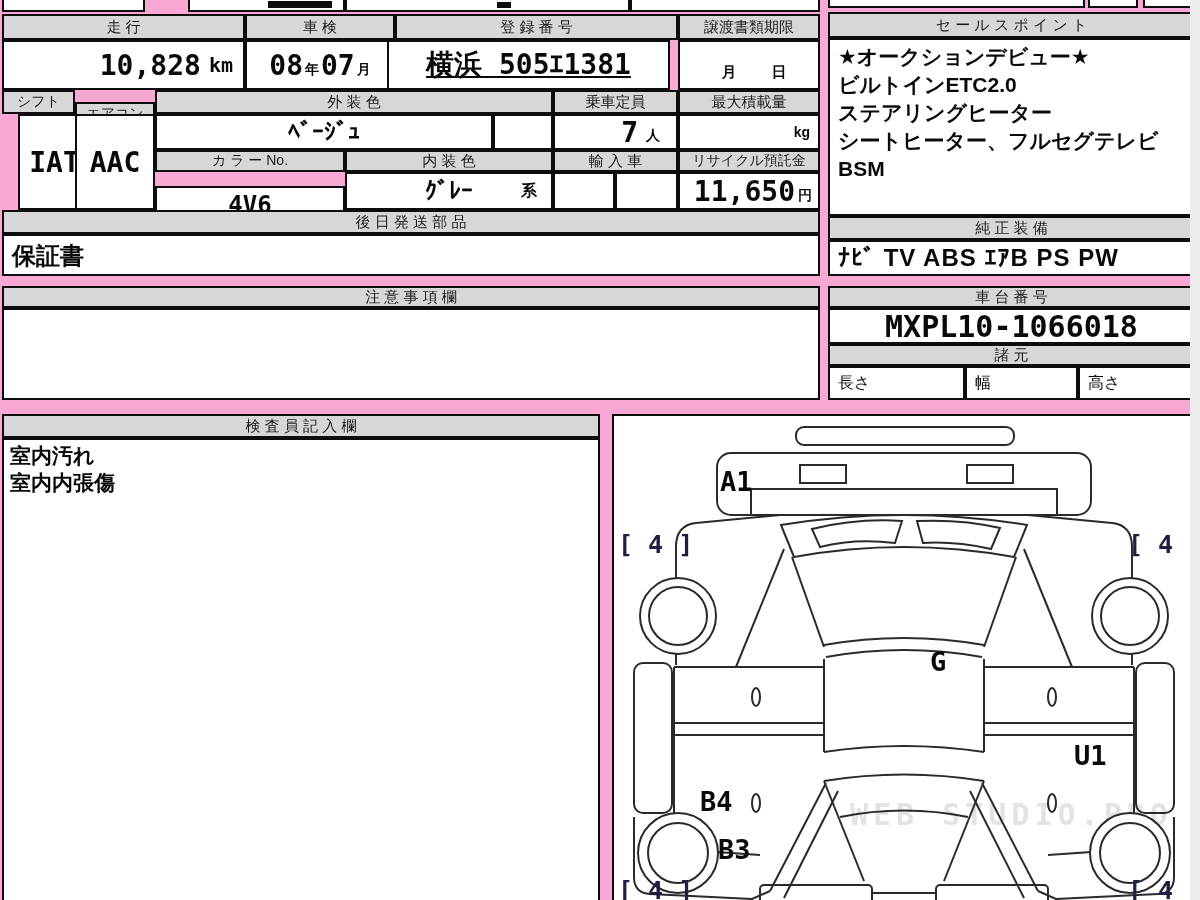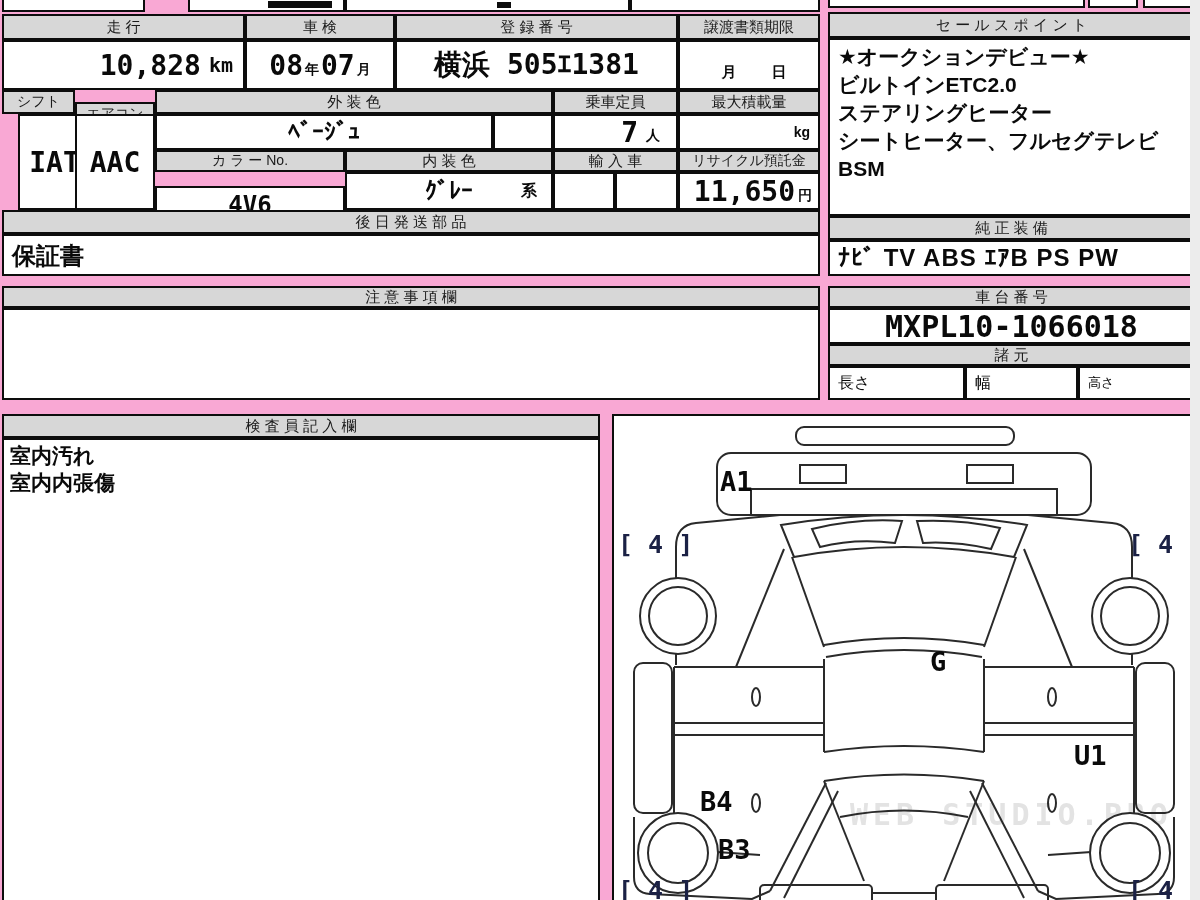--- a/index.html
+++ b/index.html
@@ -47,21 +47,21 @@
   <div class="cell val right mono" style="left:2px;top:40px;width:243px;height:50px;padding-right:10px;">
     <span class="big">10,828</span>
     <span style="font-size:20px;margin-left:8px;">km</span>
   </div>
   <div class="cell val mono" style="left:245px;top:40px;width:150px;height:50px;">
     <span class="big">08</span>
     <span class="sm" style="margin:10px 2px 0 2px;">年</span>
     <span class="big">07</span>
     <span class="sm" style="margin:10px 0 0 2px;">月</span>
   </div>
-  <div class="cell val big mono" style="left:395px;top:40px;width:283px;height:50px;">横浜 505ｴ1381</div>
+  <div class="cell val big mono" style="left:387px;top:40px;width:283px;height:50px;text-decoration:underline;">横浜 505ｴ1381</div>
   <div class="cell val" style="left:678px;top:40px;width:142px;height:50px;align-items:flex-end;justify-content:space-around;padding:0 14px 6px 24px;font-size:15px;">
     <span>月</span>
     <span>日</span>
   </div>
 
   <div class="cell hdr" style="left:2px;top:90px;width:73px;height:24px;font-size:14px;">シフト</div>
   <div class="cell hdr" style="left:75px;top:102px;width:80px;height:24px;font-size:14px;">エアコン</div>
   <div class="cell hdr" style="left:155px;top:90px;width:398px;height:24px;">外 装 色</div>
   <div class="cell hdr" style="left:553px;top:90px;width:125px;height:24px;">乗車定員</div>
   <div class="cell hdr" style="left:678px;top:90px;width:142px;height:24px;">最大積載量</div>
@@ -111,21 +111,21 @@
   </div>
 
   <div class="cell hdr" style="left:828px;top:216px;width:367px;height:24px;">純 正 装 備</div>
   <div class="cell val left" style="left:828px;top:240px;width:367px;height:36px;padding-left:8px;font-size:24px;letter-spacing:1px;white-space:nowrap;">ﾅﾋﾞ TV ABS ｴｱB PS PW</div>
 
   <div class="cell hdr" style="left:828px;top:286px;width:367px;height:22px;">車 台 番 号</div>
   <div class="cell val mono" style="left:828px;top:308px;width:367px;height:36px;font-size:30px;">MXPL10-1066018</div>
   <div class="cell hdr" style="left:828px;top:344px;width:367px;height:22px;">諸 元</div>
   <div class="cell val left" style="left:828px;top:366px;width:137px;height:34px;font-size:16px;font-weight:normal;padding-left:8px;">長さ</div>
   <div class="cell val left" style="left:965px;top:366px;width:113px;height:34px;font-size:16px;font-weight:normal;padding-left:8px;">幅</div>
-  <div class="cell val left" style="left:1078px;top:366px;width:117px;height:34px;font-size:13px;font-weight:normal;padding-left:8px;">高さ</div>
+  <div class="cell val left" style="left:1078px;top:366px;width:117px;height:34px;font-size:16px;font-weight:normal;padding-left:8px;">高さ</div>
 
   <div class="cell hdr" style="left:2px;top:414px;width:598px;height:24px;">検 査 員 記 入 欄</div>
   <div class="cell notesbox" style="left:2px;top:438px;width:598px;height:470px;padding:2px 6px;">
     <span>室内汚れ</span>
     <span>室内内張傷</span>
   </div>
 
   <div class="cell" style="left:612px;top:414px;width:584px;height:500px;">
     <svg width="580" height="496" viewBox="0 0 580 490" style="display:block;">
       <g fill="none" stroke="#2a2a2a" stroke-width="2">

